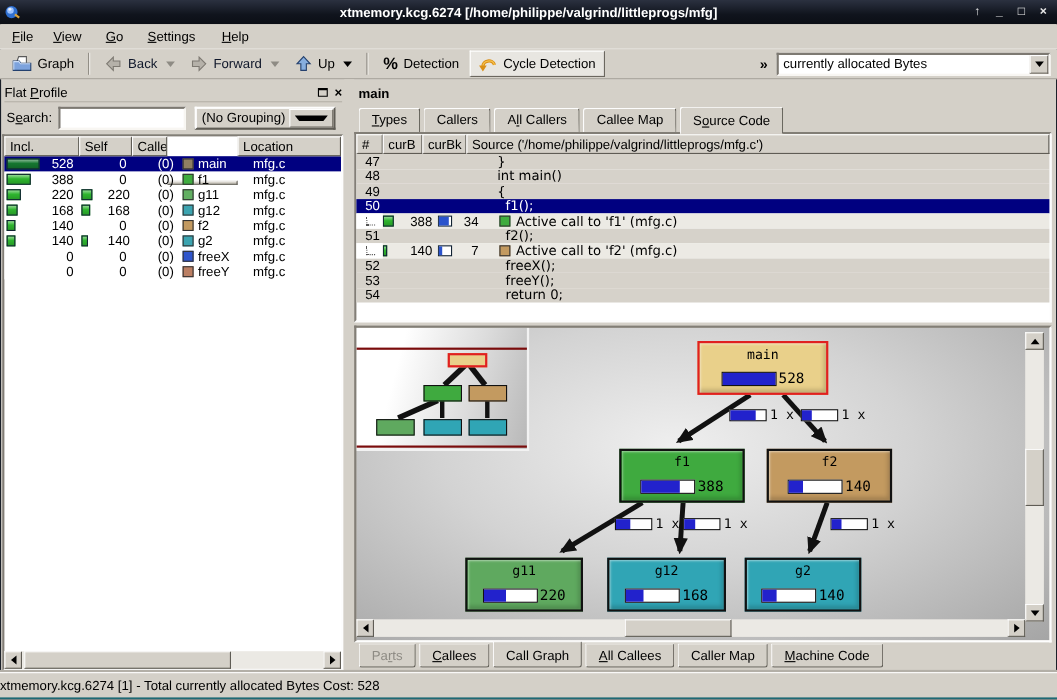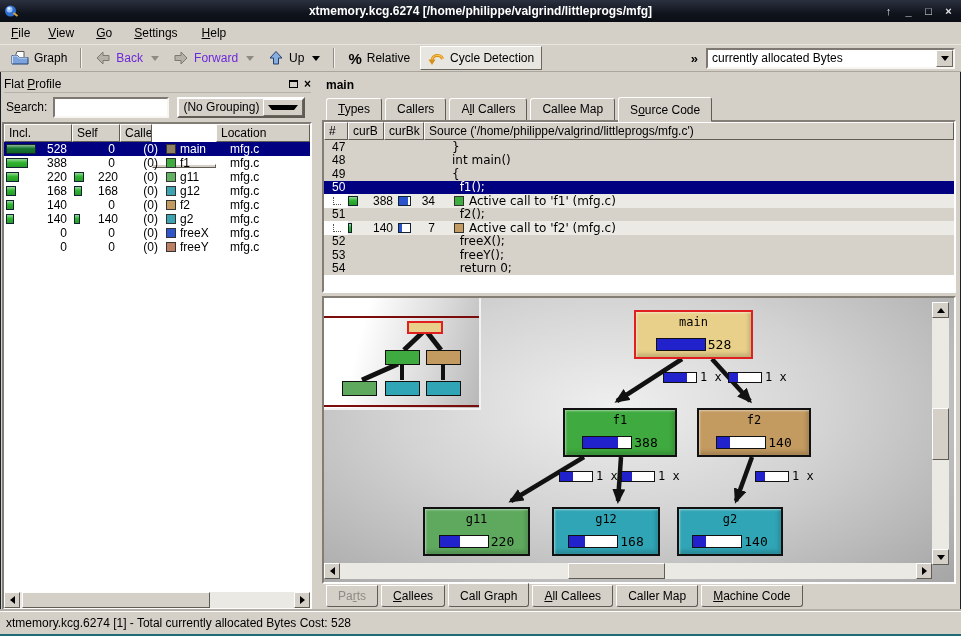--- a/index.html
+++ b/index.html
@@ -17,21 +17,21 @@
 
   
   .menubar { position:absolute; left:0; top:22px; right:0; height:23px; background:#d4d0c8;
     display:flex; align-items:center; padding:0 2px; border-bottom:1px solid #e8e6e1; }
   .menu-item { padding:14px 9px; }
   .menu-item:nth-child(3) { margin-left:4px; } .menu-item:nth-child(4) { margin-left:4px; } .menu-item:nth-child(5) { margin-left:6px; }
 
   
   .toolbar { position:absolute; left:0; top:45px; right:0; height:27px; display:flex; align-items:center; padding:0 4px; border-bottom:1px solid #aaa69e; background:#d4d0c8; }
   .tbtn { display:flex; align-items:center; gap:5px; padding:2px 7px; height:24px; }
-  .tbtn.disabled { color:#6d28d9; }
+  .tbtn.disabled { color:#0f172a; }
   .tsep { width:2px; height:20px; border-left:1px solid #928e86; border-right:1px solid #f5f3ef; margin:0 6px; }
   .ddown { width:0; height:0; border-left:4px solid transparent; border-right:4px solid transparent; border-top:5px solid #000; margin-left:3px; }
   .ddown.gray { border-top-color:#8e8b84; }
   .checked { background:#e8e6e1; border:1px solid; border-color:#fff #6b675f #6b675f #fff; }
   .pct { font-size:15px; font-weight:bold; }
   .overflow-btn { margin-left:auto; font-weight:bold; font-size:13px; padding:2px 4px; }
   .combo { display:flex; align-items:center; width:249px; height:21px; background:#fff; border:2px solid; border-color:#7d7972 #f8f6f2 #f8f6f2 #7d7972; margin-left:4px; margin-right:2px; }
   .combo .combo-text { flex:1; padding:0 4px; white-space:nowrap; overflow:hidden; }
   .combo-btn { width:17px; height:17px; background:#d4d0c8; border:1px solid; border-color:#fff #6b675f #6b675f #fff; display:flex; align-items:center; justify-content:center; }
   .tri-down { width:0; height:0; border-left:4px solid transparent; border-right:4px solid transparent; border-top:5px solid #000; }
@@ -133,21 +133,21 @@
   .ov-node.current { border:2px solid #e02020; }
 
   .vscroll { position:absolute; right:5px; top:4px; width:17px; height:263px; background:#ebe9e4; }
   .vscroll .sbtn { width:17px; }
   .vthumb { position:absolute; left:0; width:17px; }
   .gh-scroll { position:absolute; left:0; bottom:3px; width:608px; height:16px; background:#ebe9e4; display:flex; }
   .gh-scroll .track { position:relative; flex:1; }
 
   
   .statusbar { position:absolute; left:0; right:0; bottom:0; height:25px; background:#d4d0c8;
-    border-top:1px solid #fdfdfd; box-shadow:0 -2px 0 #b3afa7; display:flex; align-items:center; padding:0 6px; border-bottom:2px solid #1e6a75; }
+    border-top:1px solid #fdfdfd; box-shadow:0 -2px 0 #b3afa7; display:flex; align-items:center; padding:0 0; border-bottom:2px solid #1e6a75; }
 
   u { text-decoration:underline; }
 </style>
 </head>
 <body>
 
 <div id="root">
 
   <div class="titlebar">
     <svg class="win-icon" viewBox="0 0 16 16">
@@ -200,21 +200,21 @@
     <div class="tbtn">
       <svg width="16" height="16" viewBox="0 0 16 16">
         <path d="M8 1.5 L14 8 L10.5 8 L10.5 14 L5.5 14 L5.5 8 L2 8 Z" fill="#87aede" stroke="#24406e"></path>
       </svg>
       <span>Up</span>
       <span class="ddown"></span>
     </div>
     <div class="tsep"></div>
     <div class="tbtn">
       <span class="pct">%</span>
-      <span>Relative</span>
+      <span>Detection</span>
     </div>
     <div class="tbtn checked" style="margin-left:3px;">
       <svg width="17" height="16" viewBox="0 0 17 16">
         <path d="M4 11 C3.5 4.5, 13 3.5, 14.5 9" fill="none" stroke="#d98f17" stroke-width="3"></path>
         <path d="M4 11 C3.5 4.5, 13 3.5, 14.5 9" fill="none" stroke="#f7c14b" stroke-width="1.2"></path>
         <path d="M0.5 9.5 L7.5 9.5 L4 15 Z" fill="#d98f17"></path>
       </svg>
       <span>Cycle Detection</span>
     </div>
     <div class="overflow-btn">»</div>

